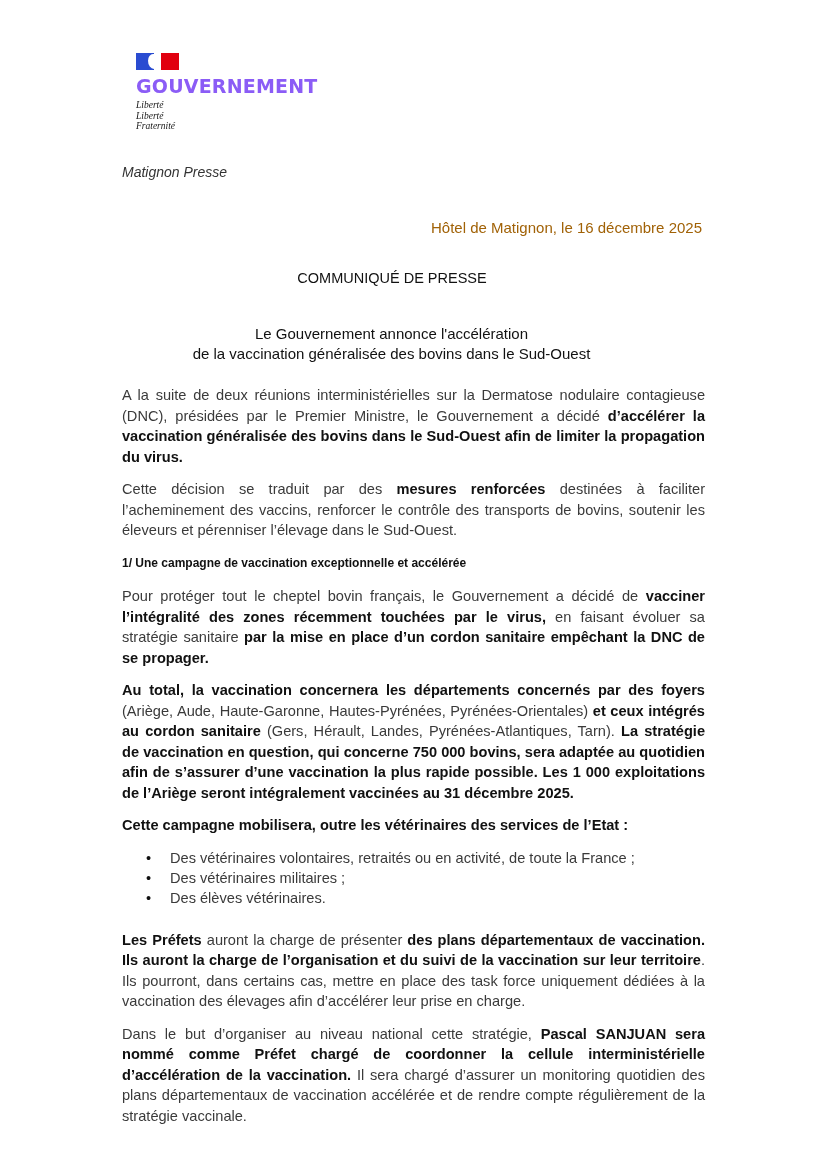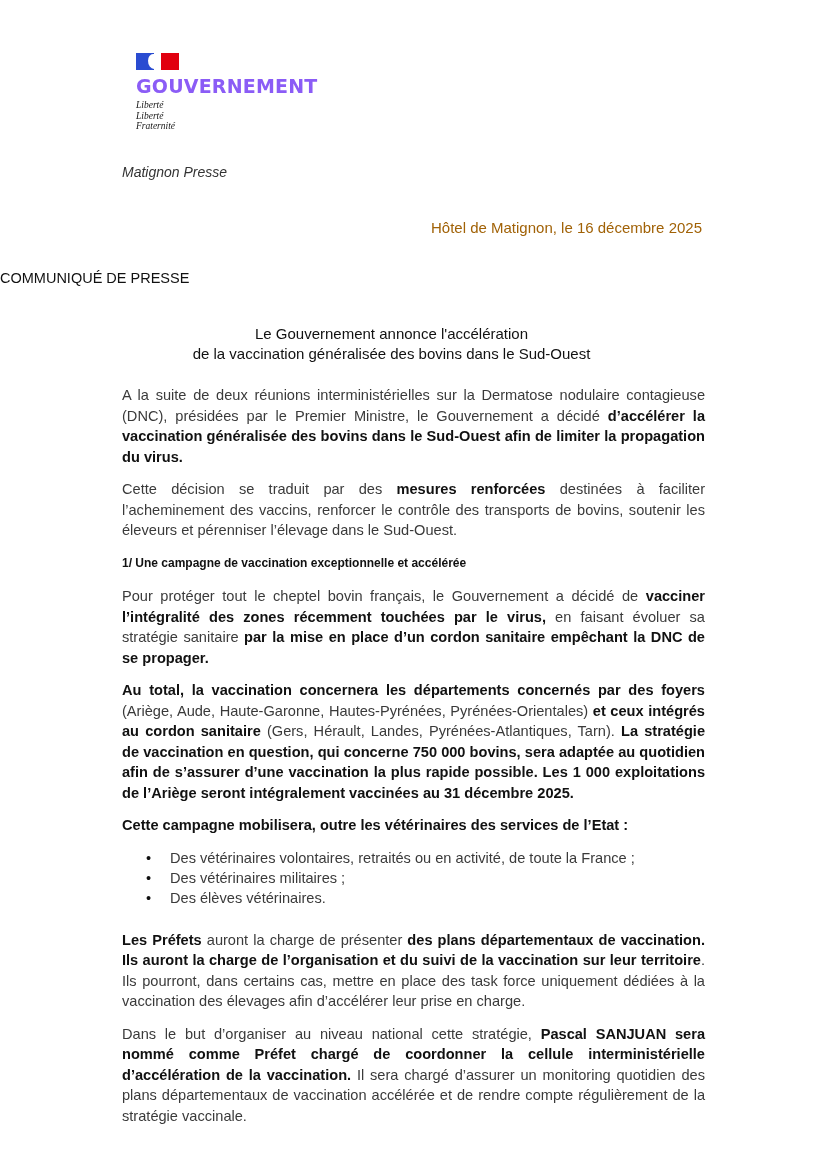--- a/index.html
+++ b/index.html
@@ -12,21 +12,21 @@
   .flag .red { width: 18px; height: 17px; background: #e1000f; }
   .flag .profile { position: absolute; left: 12px; top: 1px; width: 11px; height: 15px;
          background: #ffffff; border-radius: 50% 40% 30% 60%; }
   .gov { font-family: "DejaVu Sans", sans-serif; font-weight: bold; font-size: 19px;
          letter-spacing: 0.2px; margin-top: 5px; color: #8b5cf6; text-align: right; }
   .motto { font-family: "Liberation Serif", serif; font-style: italic; font-size: 9.5px;
          line-height: 10.5px; margin-top: 3px; color: #161616; }
   .service { position: absolute; left: 122px; top: 164px; font-style: italic;
          font-size: 14px; color: #333; font-weight: 300; }
   .date { position: absolute; right: 125px; top: 219px; font-size: 15px; color: #a16207; }
-  .kicker { position: absolute; left: 0; width: 784px; top: 270px;
+  .kicker { position: absolute; left: 0; width: 784px; text-align: center; top: 270px;
          font-size: 14.5px; color: #111; }
   .title { position: absolute; left: 0; width: 783px; text-align: center; top: 324px;
          font-size: 15px; line-height: 20px; color: #111; }
   .body { position: absolute; left: 122px; width: 583px; top: 385px; font-size: 14.6px;
          line-height: 20.5px; color: #3a3a3a; }
   .body p { margin: 0 0 12px 0; text-align: justify; }
   .body b { color: #111; font-weight: bold; }
   .body h2 { margin: 0 0 13px 0; font-size: 12px; font-weight: bold; color: #111; }
   .body ul { margin: 6px 0 22px 0; padding-left: 48px; list-style: none; }
   .body li { position: relative; line-height: 20px; margin: 0; }

